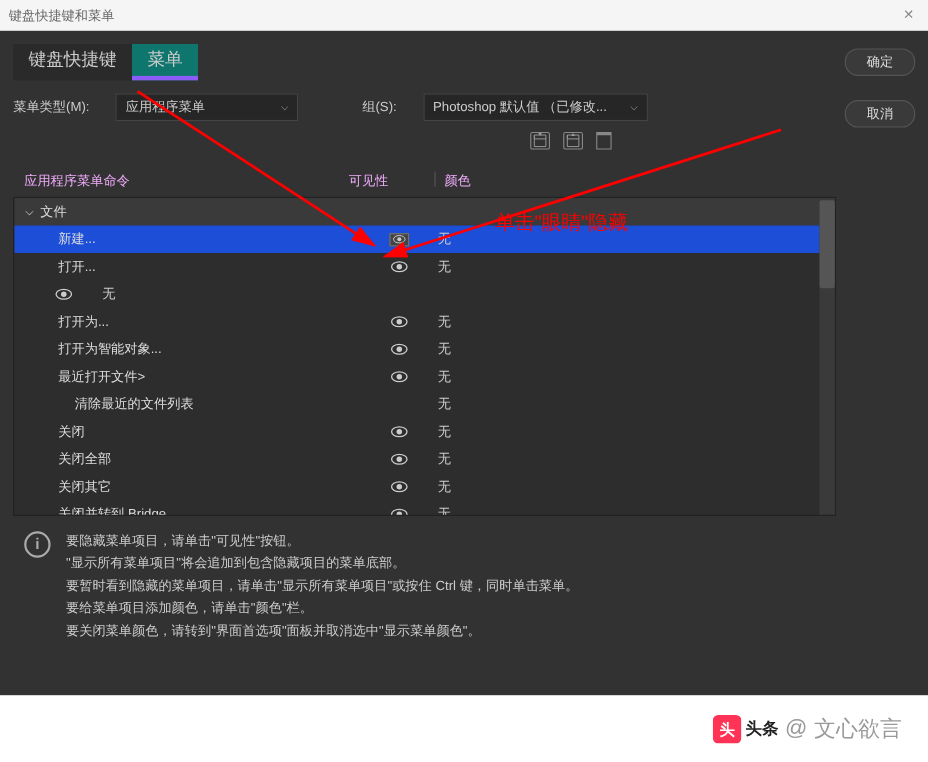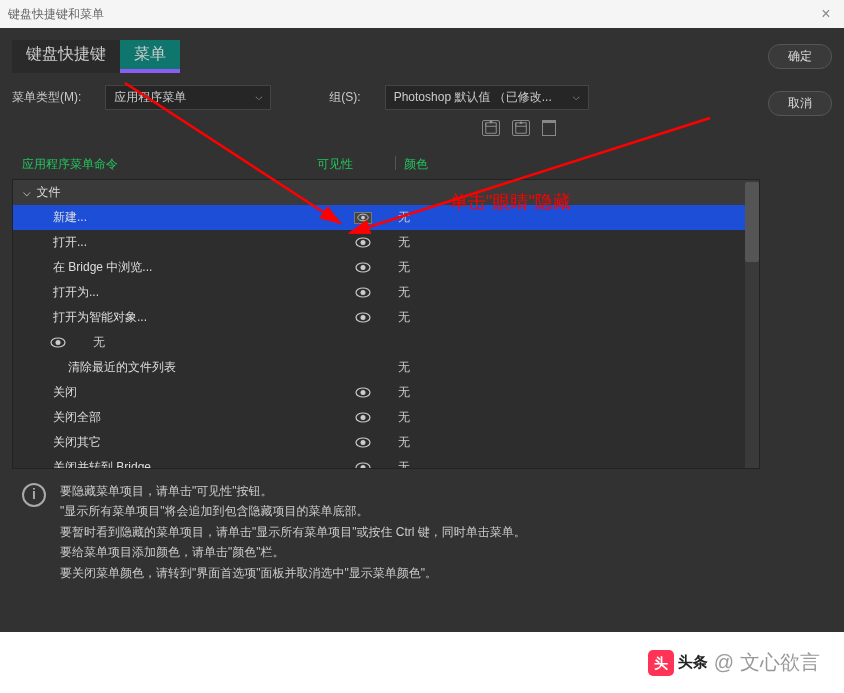--- a/index.html
+++ b/index.html
@@ -101,21 +101,21 @@
     .trash-icon {
       width: 14px;
       height: 16px;
       border: 1px solid #888;
       border-top: 3px solid #888;
       cursor: pointer;
     }
     .headers {
       display: flex;
       padding: 6px 10px;
-      color: #22c55e;
+      color: #f0abfc;
       font-size: 12px;
       justify-content: space-between;
     }
     .col-cmd { width: 295px; }
     .col-vis { width: 70px; }
     .col-color { flex: 1; }
     .divider { width: 1px; background: #555; margin: 0 8px; height: 14px; }
     .tree-container {
       border: 1px solid #222;
       background: #2d2d2d;
@@ -302,21 +302,20 @@
               <div class="eye-icon">
                 <svg viewBox="0 0 16 11">
                   <ellipse cx="8" cy="5.5" rx="7" ry="4.5" fill="none" stroke="#ccc" stroke-width="1.2"></ellipse>
                   <circle cx="8" cy="5.5" r="2.5" fill="#ccc"></circle>
                 </svg>
               </div>
             </div>
             <div class="color-col">无</div>
           </div>
           <div class="tree-item">
-            <div class="tree-label indent1">在 Bridge 中浏览...</div>
             <div class="eye-col">
               <div class="eye-icon">
                 <svg viewBox="0 0 16 11">
                   <ellipse cx="8" cy="5.5" rx="7" ry="4.5" fill="none" stroke="#ccc" stroke-width="1.2"></ellipse>
                   <circle cx="8" cy="5.5" r="2.5" fill="#ccc"></circle>
                 </svg>
               </div>
             </div>
             <div class="color-col">无</div>
           </div>
@@ -338,20 +337,21 @@
               <div class="eye-icon">
                 <svg viewBox="0 0 16 11">
                   <ellipse cx="8" cy="5.5" rx="7" ry="4.5" fill="none" stroke="#ccc" stroke-width="1.2"></ellipse>
                   <circle cx="8" cy="5.5" r="2.5" fill="#ccc"></circle>
                 </svg>
               </div>
             </div>
             <div class="color-col">无</div>
           </div>
           <div class="tree-item">
+            <div class="tree-label indent1">最近打开文件&gt;</div>
             <div class="eye-col">
               <div class="eye-icon">
                 <svg viewBox="0 0 16 11">
                   <ellipse cx="8" cy="5.5" rx="7" ry="4.5" fill="none" stroke="#ccc" stroke-width="1.2"></ellipse>
                   <circle cx="8" cy="5.5" r="2.5" fill="#ccc"></circle>
                 </svg>
               </div>
             </div>
             <div class="color-col">无</div>
           </div>

